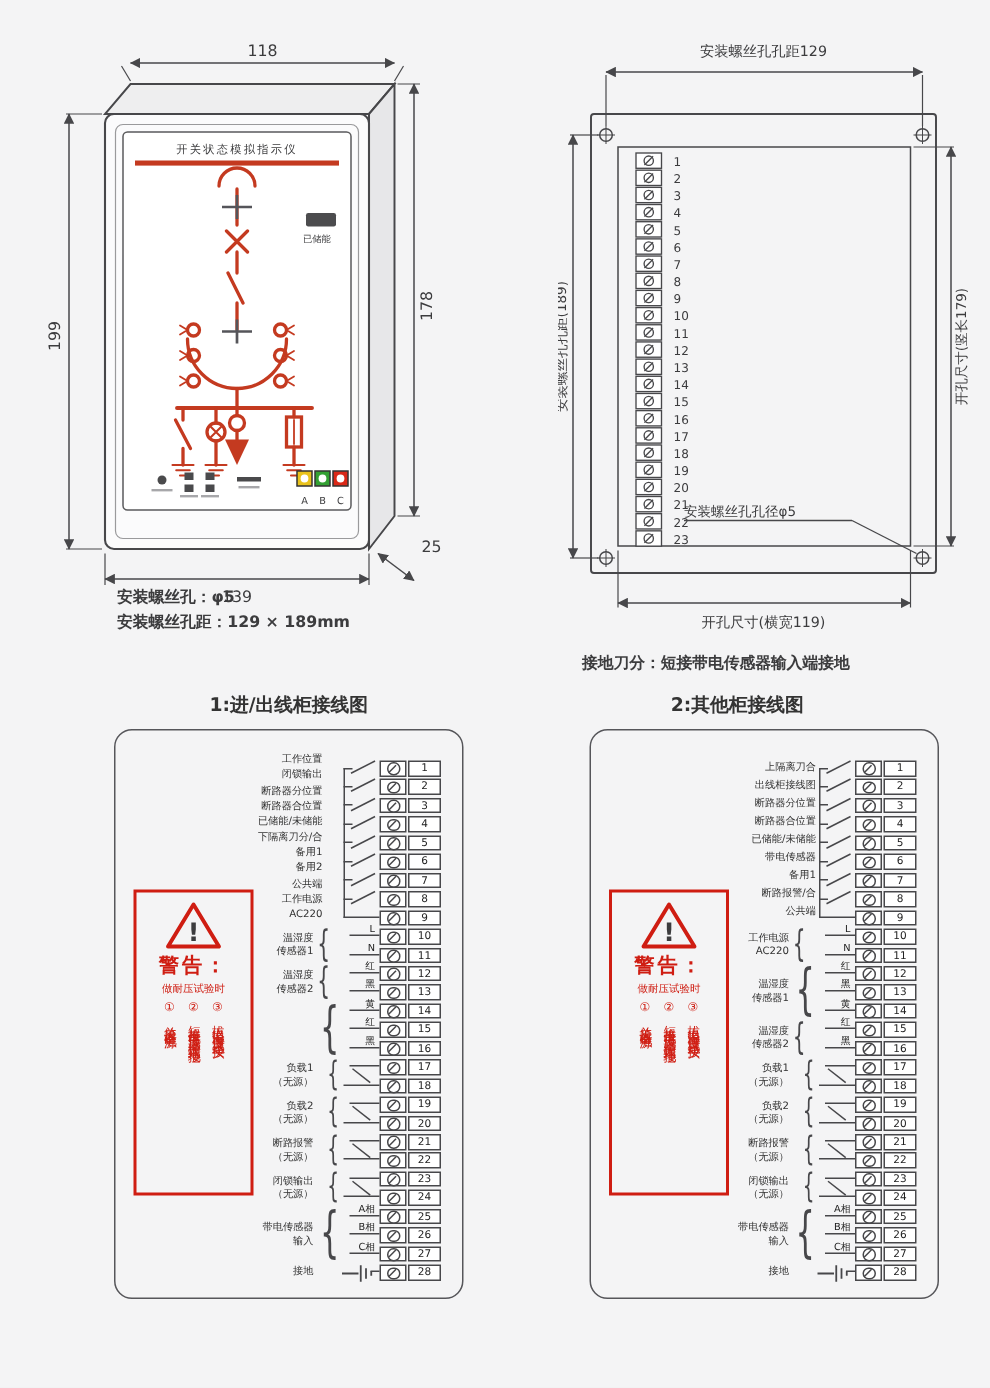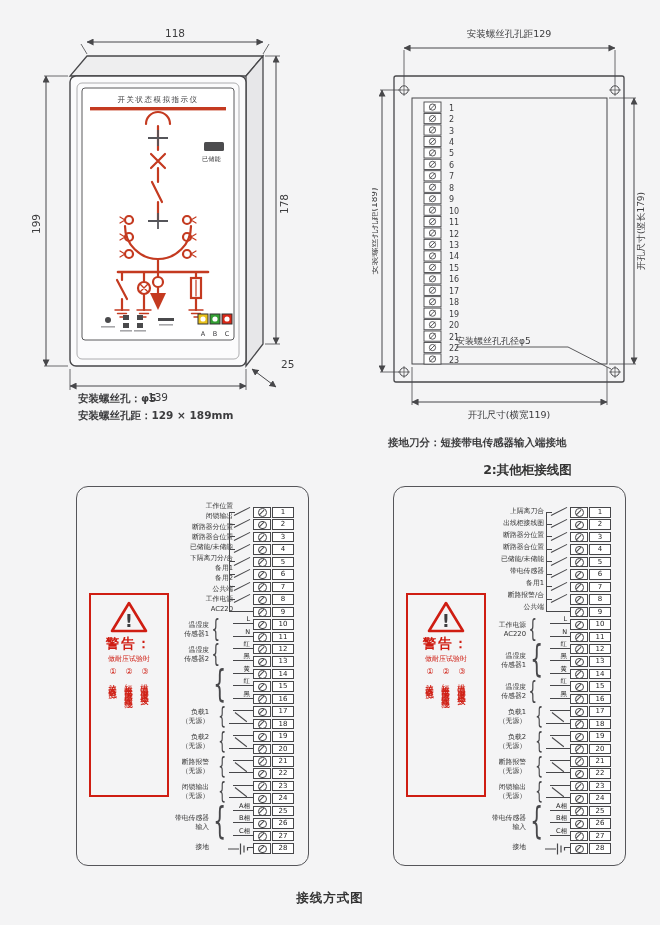--- a/index.html
+++ b/index.html
@@ -281,21 +281,22 @@
     </g>
     <text x="5" y="207" font-size="9" text-anchor="middle" transform="rotate(-90 5 207)">安装螺丝孔孔距(189)</text>
     <text x="272" y="207" font-size="9" text-anchor="middle" transform="rotate(-90 272 207)">开孔尺寸(竖长179)</text>
     <text x="137" y="394" font-size="9.5" text-anchor="middle">开孔尺寸(横宽119)</text>
   </svg>
 
   <div class="notes" style="left:388px;top:434px">
     <div><span>接地刀分：</span><span>短接带电传感器输入端接地</span></div>
   </div>
 
-  <div class="wd-title" style="left:411px;top:462px">2:其他柜接线图</div>
+  <div class="wd-title" style="left:76px;top:462px">1:进/出线柜接线图</div>
+  <div class="wd-title" style="left:375px;top:462px">2:其他柜接线图</div>
   <div class="wd-box" id="wd-box-1" style="left:76px;top:486px">
       <div class="warn">
         <svg width="40" height="34" viewBox="0 0 40 34">
           <path d="M20,3 L37,31 H3 Z" fill="none" stroke="#cf1d12" stroke-width="2.6" stroke-linejoin="round"></path>
           <text x="20" y="27" font-size="17" font-weight="bold" text-anchor="middle" fill="#cf1d12">!</text>
         </svg>
         <div class="warn-title">警告：</div>
         <div class="warn-sub">做耐压试验时</div>
         <div class="warn-steps">
           <div class="warn-col">
@@ -417,21 +418,21 @@
       </div>
       <div class="t-num" style="left: 195px; top: 331.25px;">26</div>
       <div class="t-screw" style="left: 176px; top: 343.7px;">
         <i></i>
       </div>
       <div class="t-num" style="left: 195px; top: 343.7px;">27</div>
       <div class="t-screw" style="left: 176px; top: 356.15px;">
         <i></i>
       </div>
       <div class="t-num" style="left: 195px; top: 356.15px;">28</div>
-      <div style="position: absolute; left: 32px; top: 14px; width: 124px;">
+      <div style="position: absolute; left: 14px; top: 14px; width: 124px;">
         <div class="stack-line" style="line-height: 10.35px;">工作位置</div>
         <div class="stack-line" style="line-height: 10.35px;">闭锁输出</div>
         <div class="stack-line" style="line-height: 10.35px;">断路器分位置</div>
         <div class="stack-line" style="line-height: 10.35px;">断路器合位置</div>
         <div class="stack-line" style="line-height: 10.35px;">已储能/未储能</div>
         <div class="stack-line" style="line-height: 10.35px;">下隔离刀分/合</div>
         <div class="stack-line" style="line-height: 10.35px;">备用1</div>
         <div class="stack-line" style="line-height: 10.35px;">备用2</div>
         <div class="stack-line" style="line-height: 10.35px;">公共端</div>
         <div class="stack-line" style="line-height: 10.35px;">工作电源</div>
@@ -769,14 +770,13 @@
       <div class="brace" style="left: 131px; top: 316.8px; font-size: 36.9px; line-height: 36.9px;">{</div>
       <div class="glabel" style="left: 20px; width: 112px; top: 356.25px;">
         <div>接地</div>
       </div>
       <div style="position: absolute; left: 150px; top: 354.15px; width: 22px; height: 14px;"><svg width="22" height="14" viewBox="0 0 22 14">
           <path d="M1,7 H12 M13.5,1.5 V12.5 M17,3.5 V10.5 M20.5,5.5 V8.5" stroke="#47474a" stroke-width="1.2" fill="none"></path>
         </svg></div>
       <div class="hline" style="left: 170px; top: 360.15px; width: 6px;"></div>
     </div>
 
-  <div class="page-caption" style="left:0;top:890px">接线方式图</div>
 </div>
 
 </body></html>

